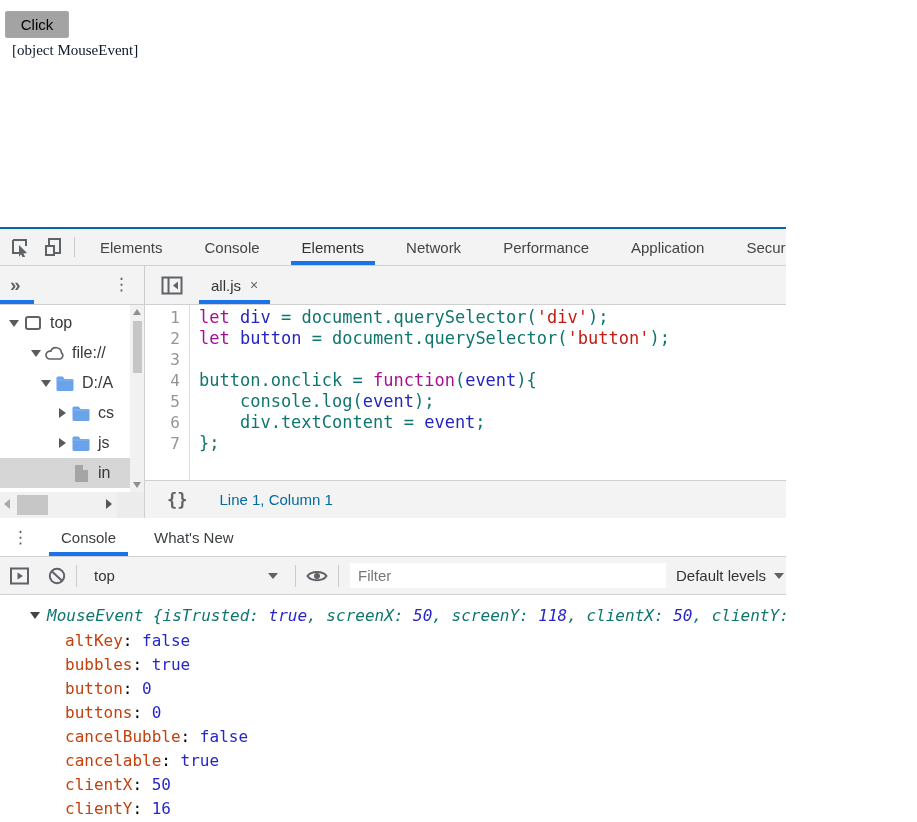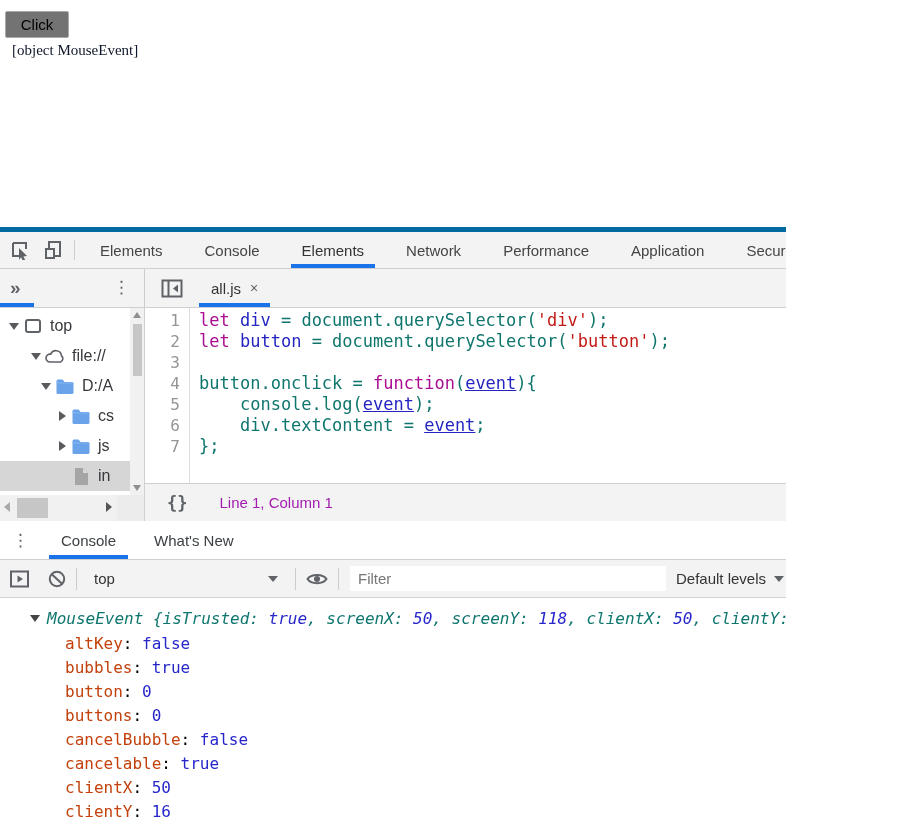--- a/index.html
+++ b/index.html
@@ -2,28 +2,28 @@
 <html><head>
 <meta charset="utf-8">
 <style>
   * { margin:0; padding:0; box-sizing:border-box; }
   html,body { width:917px; height:822px; overflow:hidden; background:#fff;
               font-family:"Liberation Sans", sans-serif; }
 
   
   #page-area { position:absolute; left:0; top:0; width:917px; height:227px; background:#fff; }
   #click-btn { position:absolute; left:5px; top:11px; min-width:64px; height:27px;
-               background:#737373; border:1px solid #a9a9a9; border-radius:2px;
+               background:#a3a3a3; border:1px solid #a9a9a9; border-radius:2px;
                font-family:"Liberation Sans",sans-serif; font-size:15px; color:#000; padding:0 12px; }
   #page-output { position:absolute; left:12px; top:42px; font-family:"Liberation Serif", serif;
                  font-size:15px; color:#0f172a; }
 
   
   #devtools { position:absolute; left:0; top:227px; width:786px; height:595px;
-              border-top:5px solid #0369a1; background:#fff; display:flex; flex-direction:column; }
+              border-top:2px solid #0369a1; background:#fff; display:flex; flex-direction:column; }
 
   
   #main-tabbar { height:37px; background:#f3f3f3; border-bottom:1px solid #cfcfcf;
                  display:flex; align-items:stretch; flex:0 0 auto; }
   .tb-icons { display:flex; align-items:center; padding:0 6px 0 10px; gap:14px; }
   .tb-sep { width:1px; height:20px; background:#cccccc; align-self:center; margin:0 4px; }
   #main-tabs { display:flex; align-items:stretch; overflow:hidden; flex:1; }
   .main-tab { padding:0 21px; display:flex; align-items:center; font-size:15px; color:#444;
               position:relative; white-space:nowrap; }
   .main-tab.active { color:#333; }
@@ -80,30 +80,30 @@
 
   
   #editor-col { flex:1; display:flex; flex-direction:column; }
   #editor { height:175px; display:flex; font-family:"DejaVu Sans Mono", monospace; font-size:17px;
             line-height:21px; overflow:hidden; background:#fff; }
   #gutter { width:45px; flex:0 0 auto; border-right:1px solid #dddddd; color:#949494;
             text-align:right; padding:2px 9px 0 0; font-size:16px; }
   #code { flex:1; padding:2px 0 0 9px; white-space:pre; color:#1a1a1a; }
   .tk-kw { color:#aa0d91; }
   .tk-def { color:#2424c2; }
-  .tk-var { color:#2424c2;text-decoration:underline; }
+  .tk-var { color:#2424c2; }
   .tk-str { color:#c41a16; }
   .tk-pl { color:#0f766e; }
 
   
   #status-bar { height:38px; background:#f3f3f3; border-top:1px solid #cfcfcf;
                 display:flex; align-items:center; }
   #pretty-print-icon { font-family:"DejaVu Sans Mono", monospace; font-weight:bold; font-size:17px;
                        color:#5f6368; margin:0 0 0 22px; }
-  #statusbar-text { margin-left:32px; font-size:15px; color:#a21caf; }
+  #statusbar-text { margin-left:32px; font-size:15px; color:#0369a1; }
 
   
   #drawer-tabbar { height:39px; background:#fff; border-bottom:1px solid #d0d0d0;
                    display:flex; align-items:stretch; flex:0 0 auto; }
   #drawer-menu-dots { align-self:center; font-size:17px; color:#5f6368; margin:0 18px 0 12px; }
   .drawer-tab { padding:0 14px; display:flex; align-items:center; font-size:15px; color:#3c4043;
                 position:relative; margin-right:10px; }
   .drawer-tab.active::after { content:""; position:absolute; left:2px; right:2px; bottom:0;
                               height:4px; background:#1a73e8; }
 

